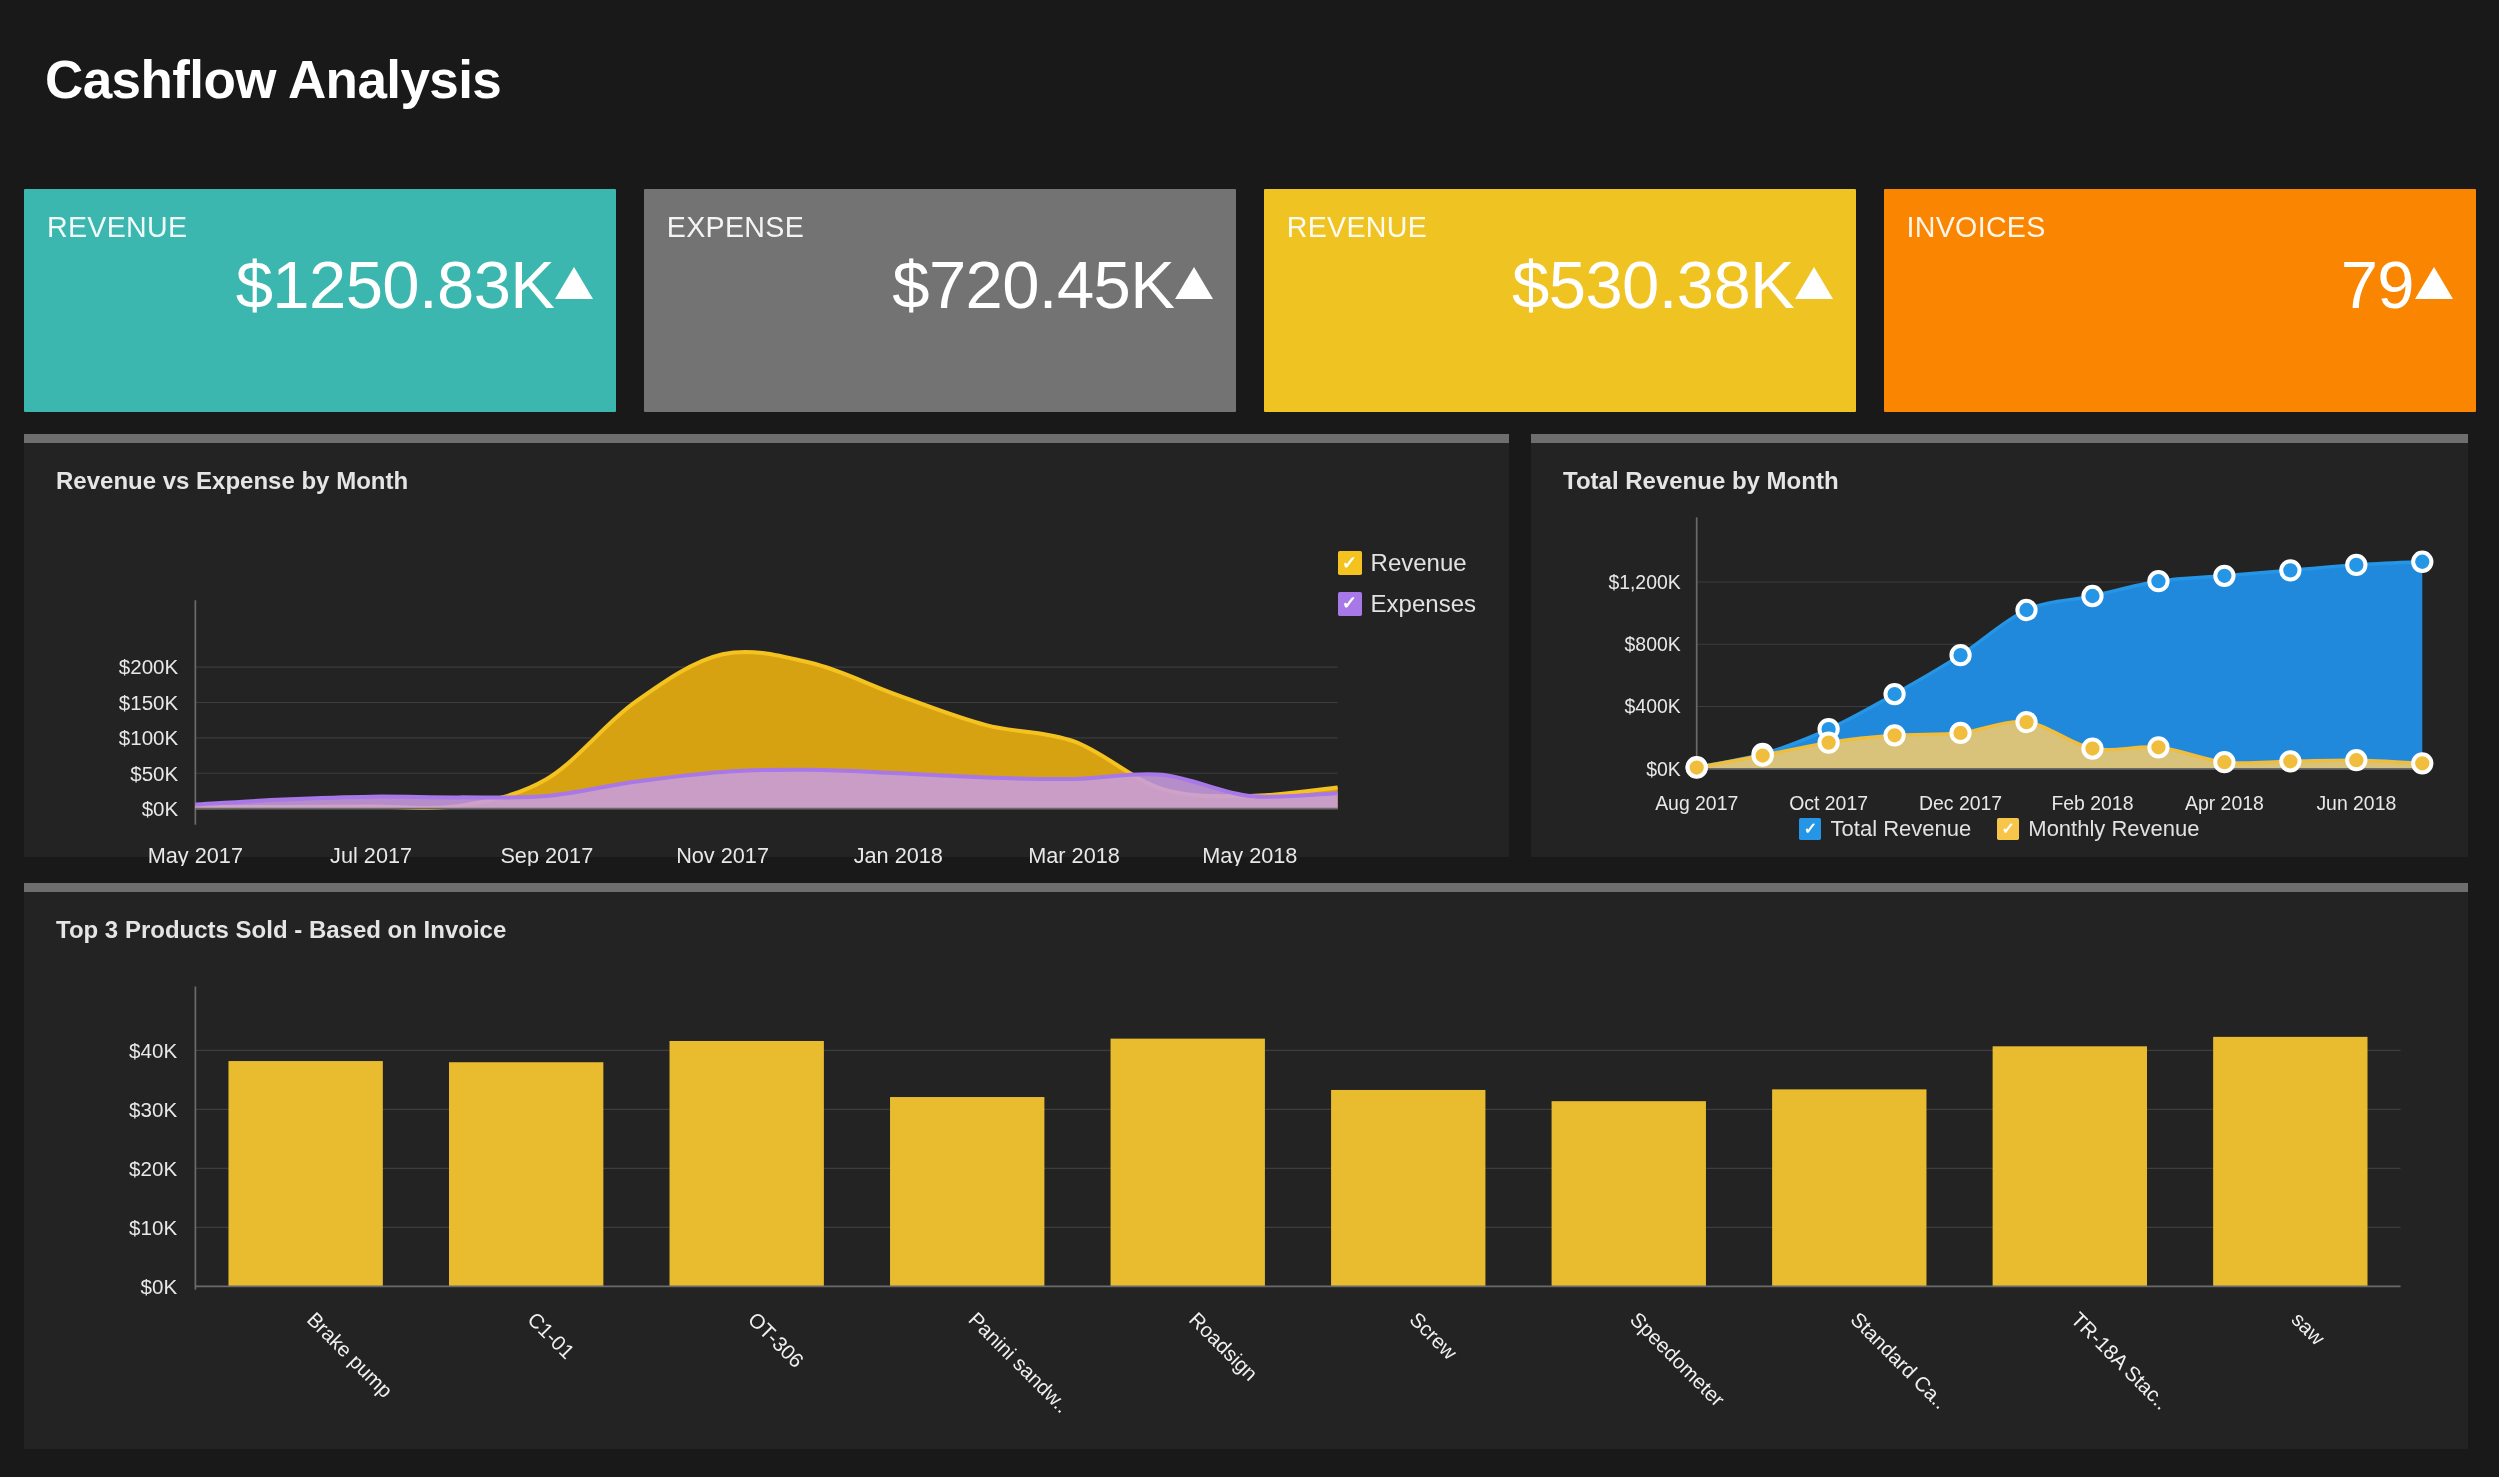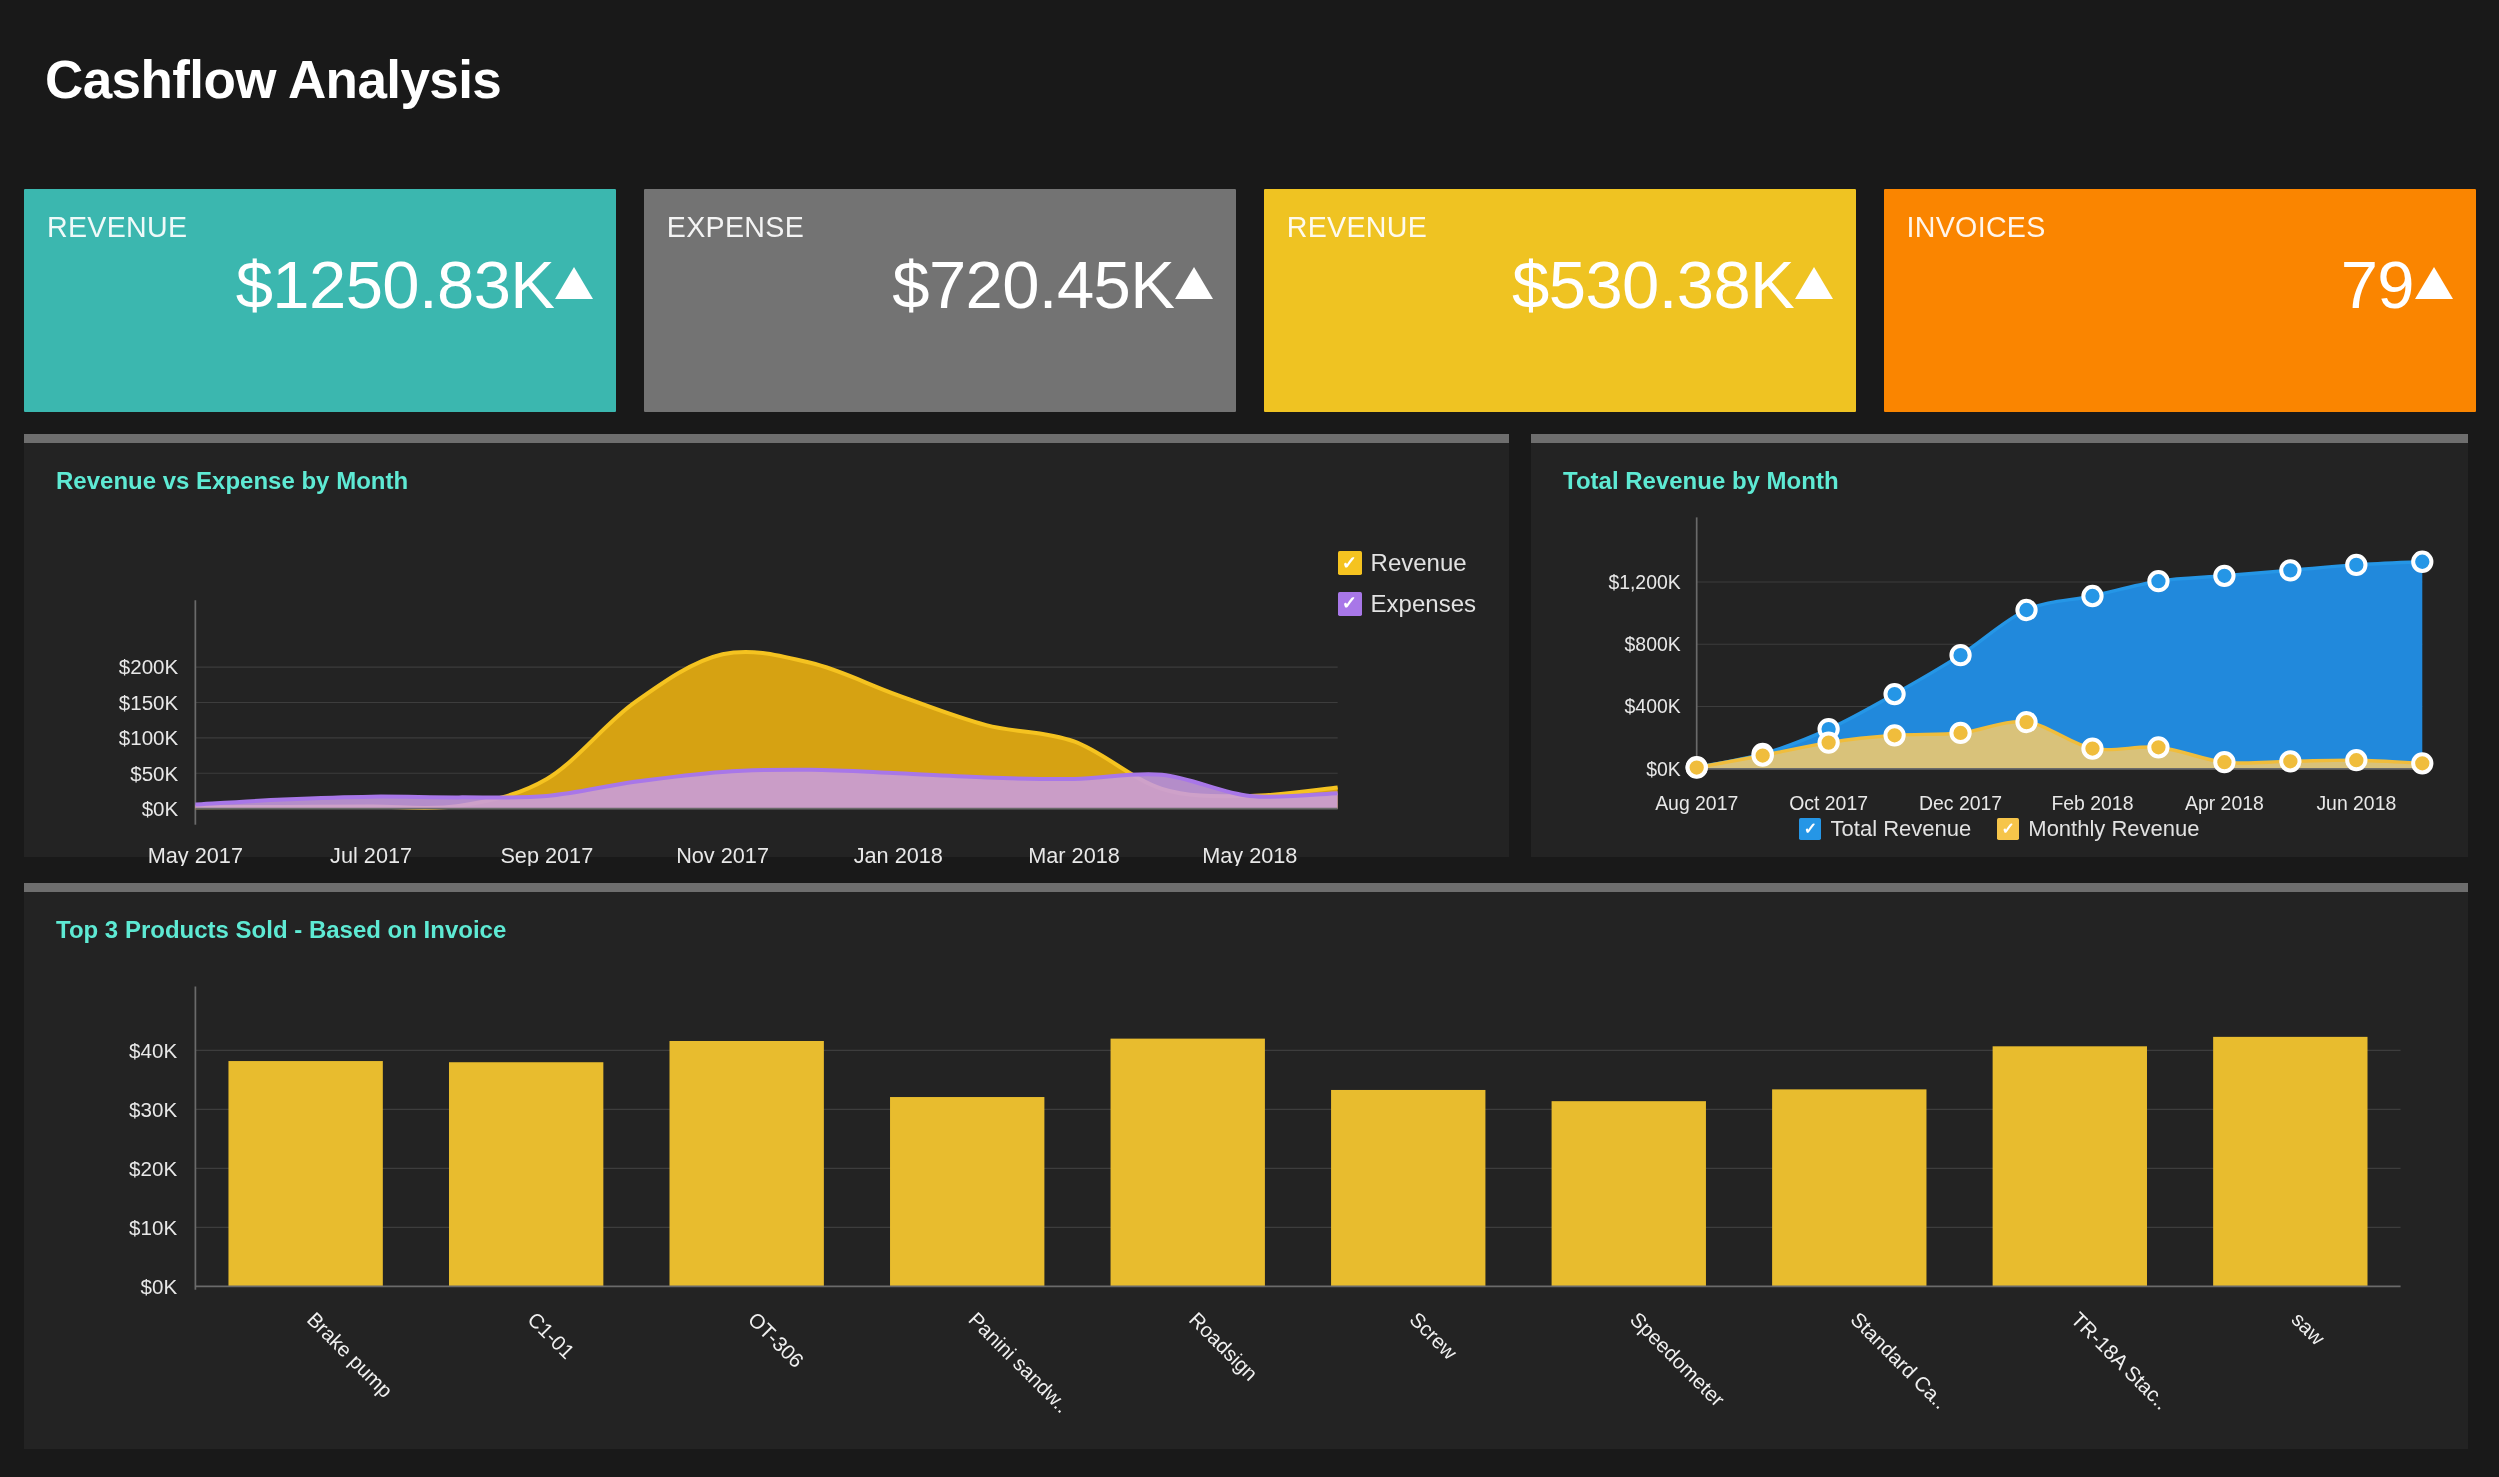--- a/index.html
+++ b/index.html
@@ -54,21 +54,21 @@
     position:absolute;
     background:#232323;
     border-top:9.1px solid #6e6e6e;
   }
   #panel-revenue-expense{ left:24px;   top:434px;  width:1485px; height:423px; }
   #panel-total-revenue { left:1531px; top:434px;  width:937px; height:423px; }
   #panel-top-products  { left:24px;   top:883px; width:2444px; height:566px; }
 
   .panel-title{
     position:absolute; left:32px; top:24px;
-    font-size:24px; font-weight:bold; color:#5eead4;
+    font-size:24px; font-weight:bold; color:#e5e5e5;
   }
 
   .chart-area{ position:absolute; inset:0; }
   svg{ display:block; }
 
   
   .legend-v{
     position:absolute; right:33px; top:106px;
     display:flex; flex-direction:column; gap:12.6px;
   }

